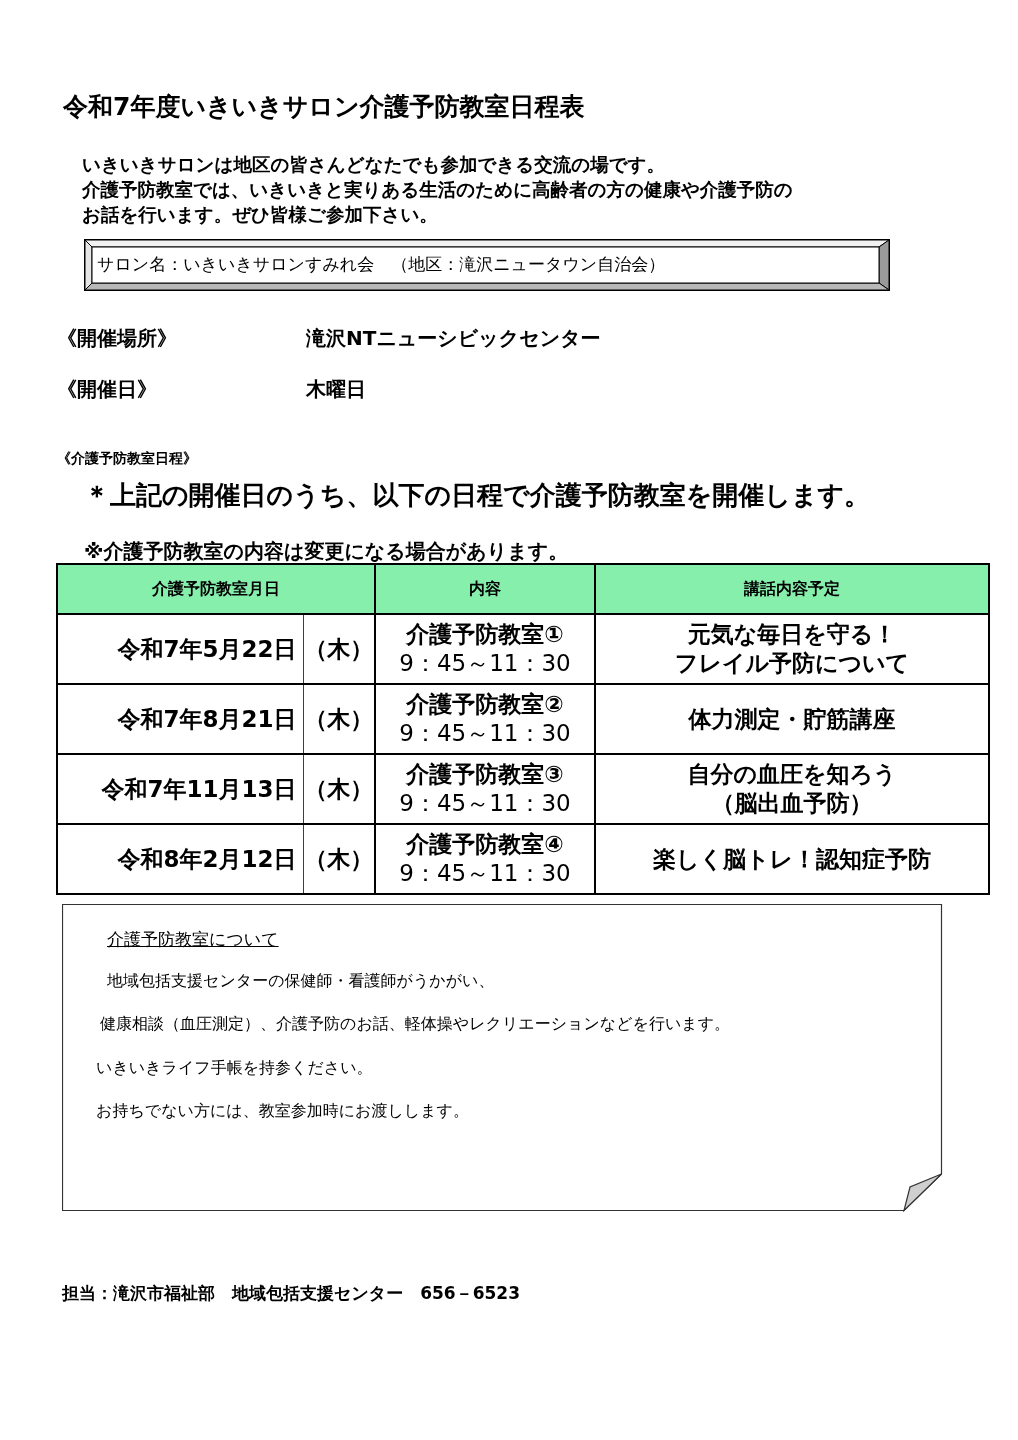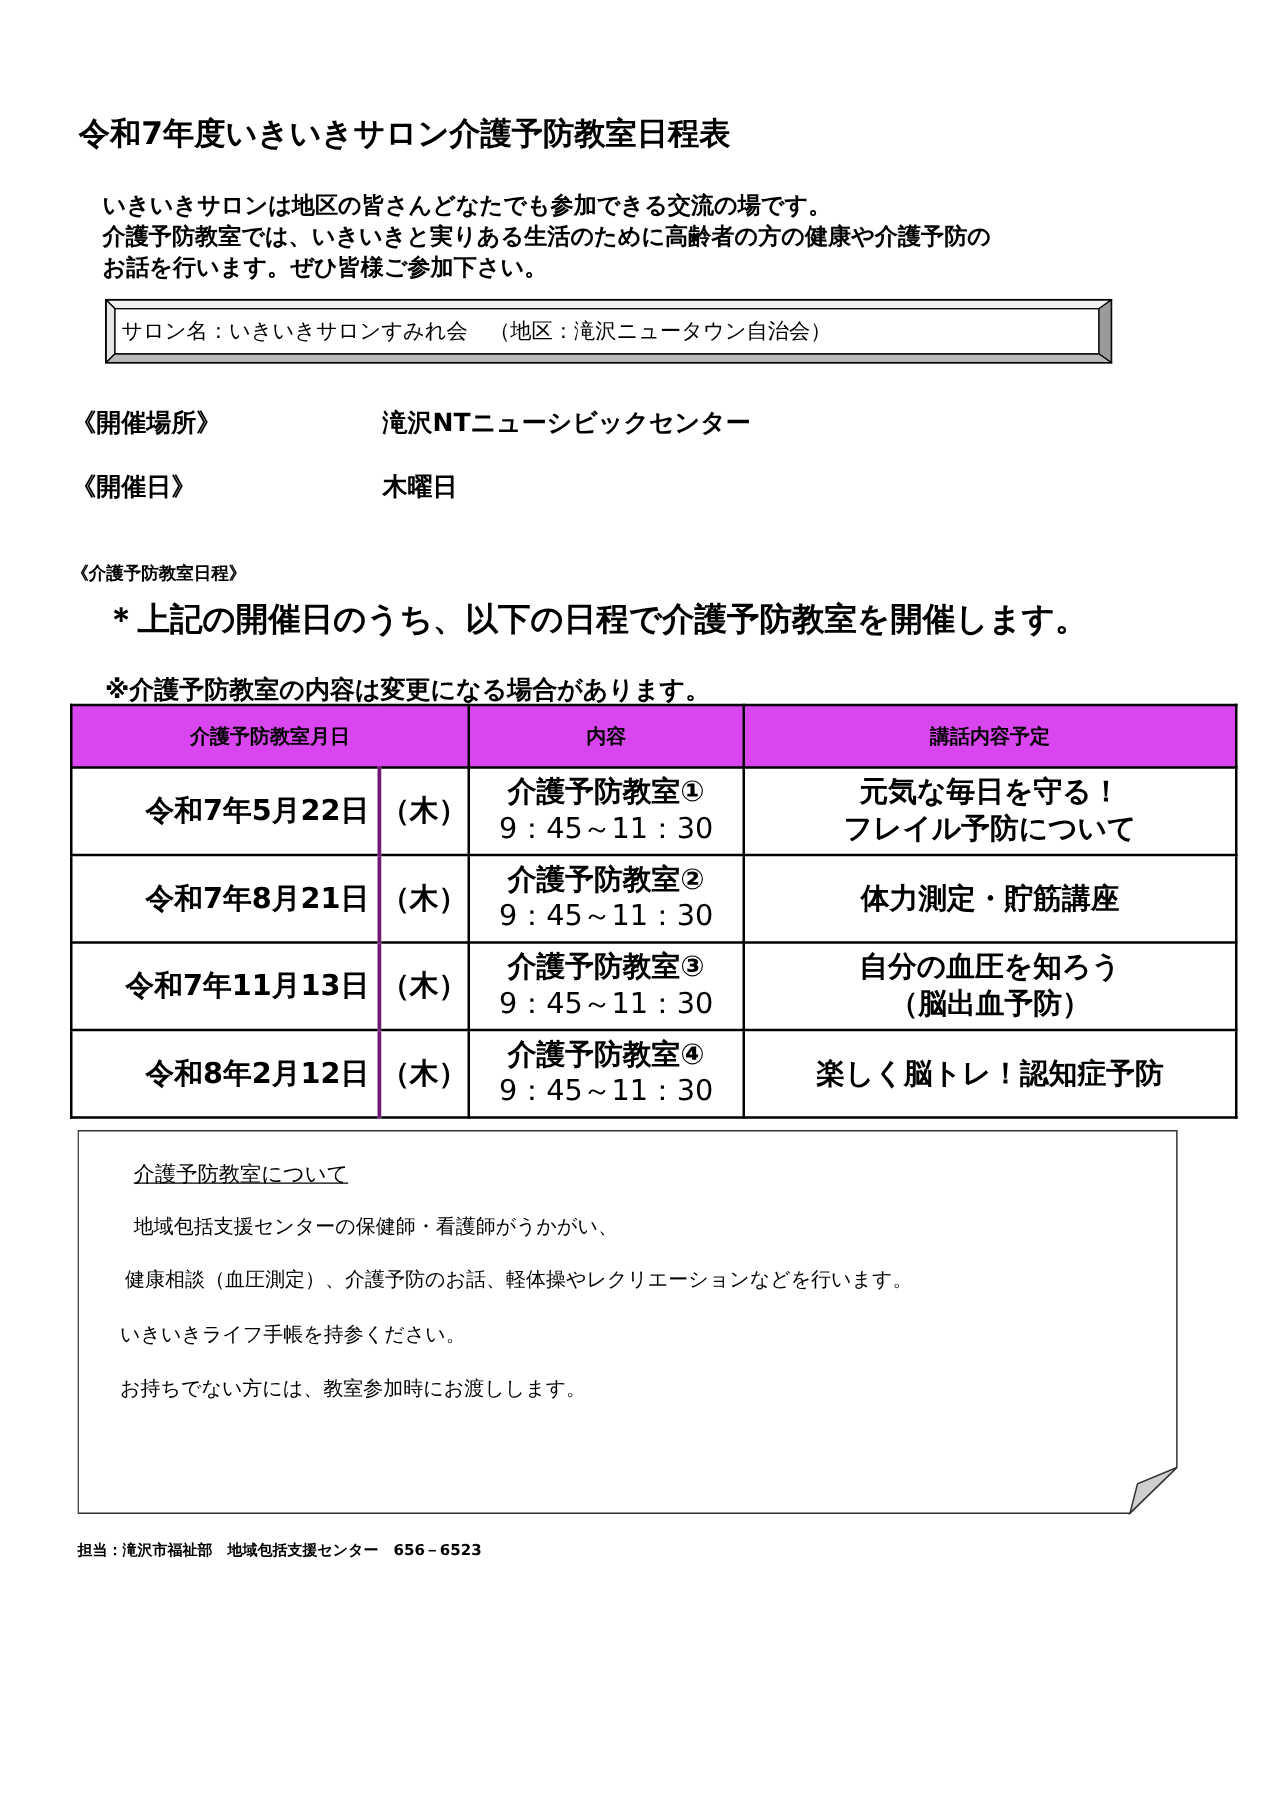--- a/index.html
+++ b/index.html
@@ -18,31 +18,31 @@
     .info-label { left: 57px; font-size: 20px; font-weight: bold; white-space: nowrap; }
     .info-value { left: 306px; font-size: 20px; font-weight: bold; white-space: nowrap; }
     .sched-h { left: 57px; top: 450px; font-size: 14px; font-weight: bold; white-space: nowrap; }
     .note1 { left: 84px; top: 478px; font-size: 26px; font-weight: bold; white-space: nowrap; }
     .note2 { left: 84px; top: 538px; font-size: 20px; font-weight: bold; white-space: nowrap; }
     table.sched {
       position: absolute; left: 56px; top: 563px; width: 932px;
       border-collapse: collapse; table-layout: fixed;
     }
     table.sched th, table.sched td { border: 2px solid #000; text-align: center; vertical-align: middle; padding: 0; }
-    table.sched th { background: #d946ef; height: 48px; font-size: 16px; font-weight: bold; }
+    table.sched th { background: #86efac; height: 48px; font-size: 16px; font-weight: bold; }
     table.sched td { height: 68px; font-size: 23px; font-weight: bold; line-height: 29px; background: #fff; }
-    table.sched td.date { text-align: right; padding-right: 6px; border-right: 3px solid #701a75; }
+    table.sched td.date { text-align: right; padding-right: 6px; border-right: 1px solid #701a75; }
     table.sched td.dow { border-left: 1px solid #999; }
     .about {
       left: 62px; top: 904px; width: 880px; height: 306px;
     }
     .about svg { position: absolute; left: 0; top: 0; }
     .about-title { position: absolute; left: 45px; top: 24px; font-size: 17px; text-decoration: underline; white-space: nowrap; }
     .about-line { position: absolute; font-size: 16px; white-space: nowrap; }
-    .footer { left: 62px; top: 1232px; font-size: 12px; font-weight: bold; white-space: nowrap; }
+    .footer { left: 62px; top: 1282px; font-size: 17px; font-weight: bold; white-space: nowrap; }
   </style>
 </head>
 <body>
 
 <div class="abs title">令和7年度いきいきサロン介護予防教室日程表</div>
 
 <div class="abs intro">
   <div>いきいきサロンは地区の皆さんどなたでも参加できる交流の場です。</div>
   <div>介護予防教室では、いきいきと実りある生活のために高齢者の方の健康や介護予防の</div>
   <div>お話を行います。ぜひ皆様ご参加下さい。</div>

